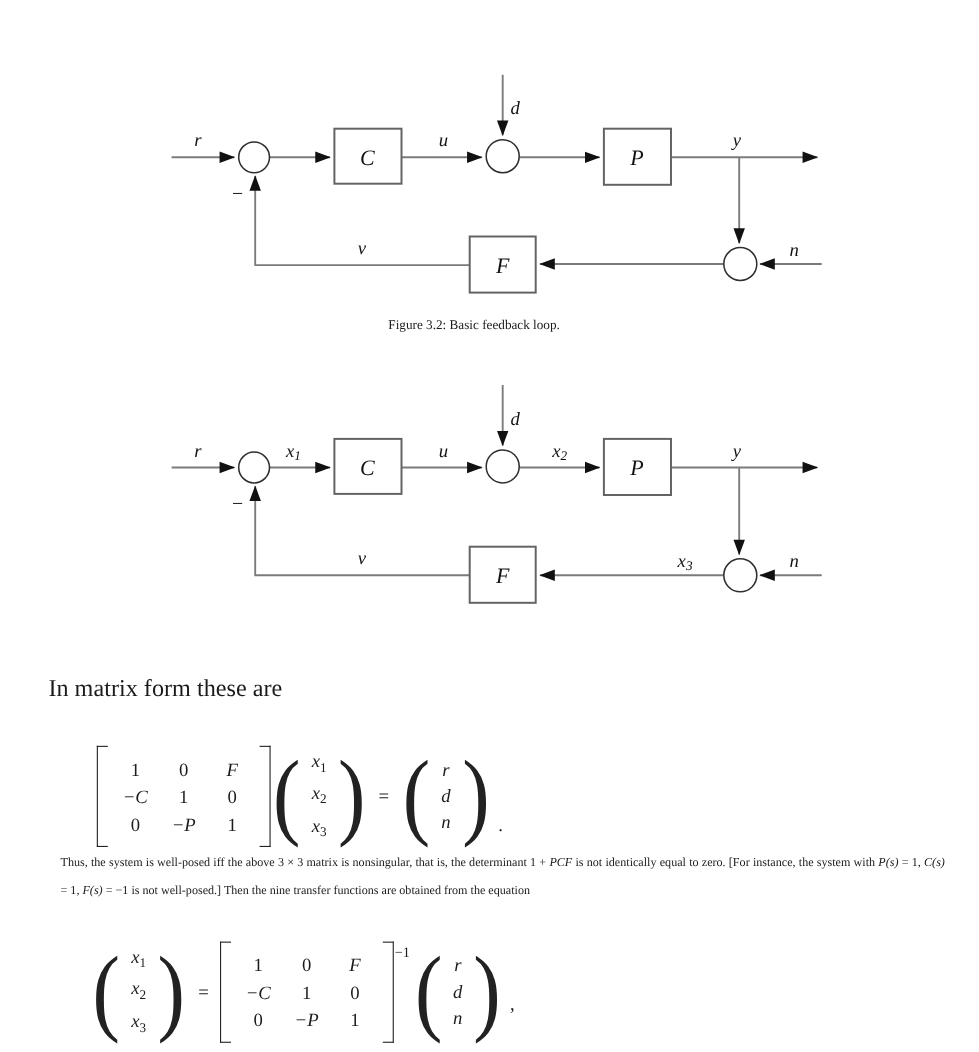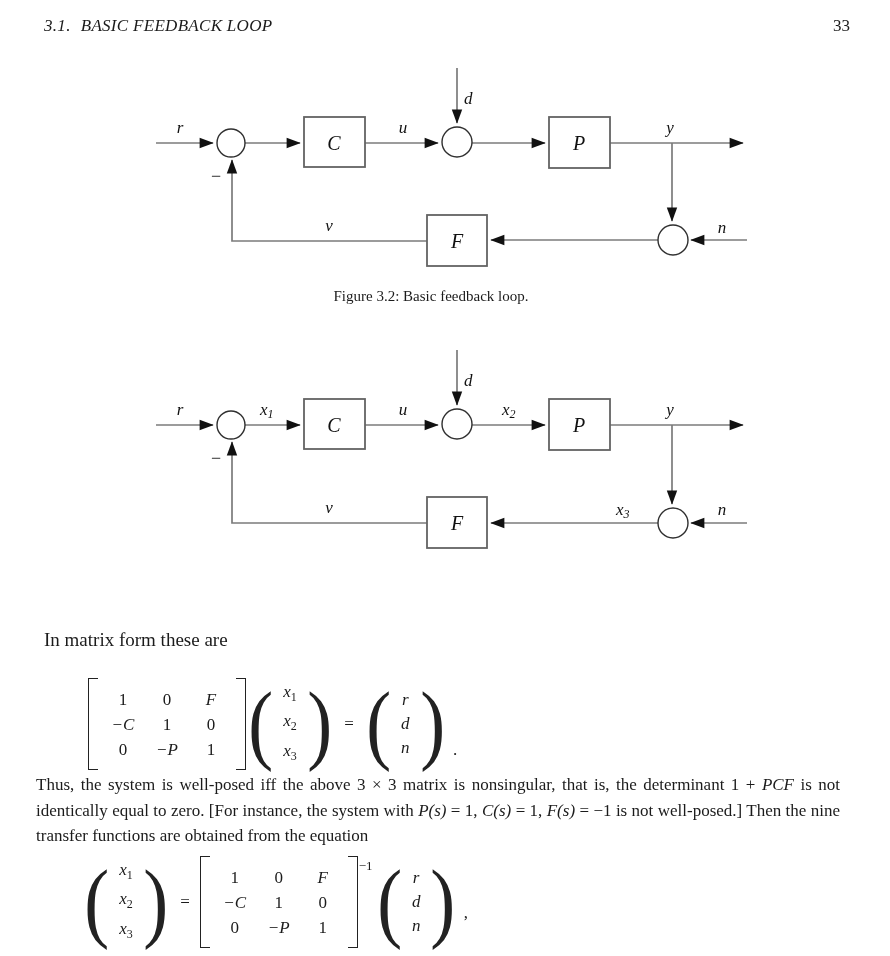--- a/index.html
+++ b/index.html
@@ -35,33 +35,33 @@
   .lab  { font-family: "Liberation Serif", "DejaVu Serif", serif;
           font-style: italic; font-size: 17px; fill: #111111; }
   .blklab { font-family: "Liberation Serif", "DejaVu Serif", serif;
             font-style: italic; font-size: 20px; fill: #111111; }
   .sublab { font-size: 12px; }
   .minuslab { font-style: normal; font-size: 18px; fill: #111111;
               font-family: "Liberation Serif", "DejaVu Serif", serif; }
 
   .caption {
     position: absolute; left: 0; width: 862px;
-    text-align: center; font-size: 15px;
+    text-align: center; font-size: 12px;
   }
   #caption32 { top: 288px; }
   #caption33 { top: 570px; }
 
   
   .intro-line {
-    position: absolute; left: 44px; top: 629px;
-    font-size: 19px;
+    position: absolute; left: 44px; top: 613px;
+    font-size: 22px;
   }
   .para {
-    position: absolute; left: 36px; top: 772px; width: 804px;
-    font-size: 17px; line-height: 25.5px; text-align: justify;
+    position: absolute; left: 55px; top: 772px; width: 804px;
+    font-size: 11px; line-height: 25.5px; text-align: justify;
   }
   .it { font-style: italic; }
   .up { font-style: normal; }
 
   
   .equation {
     position: absolute;
     display: flex; align-items: center;
     font-size: 17px;
   }
@@ -97,26 +97,20 @@
   .eq-sign { margin: 0 10px; }
   .matrix-exp { align-self: flex-start; font-size: 13px; margin: 2px 2px 0 1px; }
   .punct-low { align-self: flex-end; margin: 0 0 10px 6px; }
   .punct-mid { align-self: center; margin: 22px 0 0 6px; }
 </style>
 </head>
 <body>
 
 <div id="page">
 
-  <div class="header-row">
-    <div class="header-left">
-      <span class="sec">3.1.</span><span>BASIC FEEDBACK LOOP</span>
-    </div>
-    <div class="page-num">33</div>
-  </div>
 
   <svg id="fig32-svg" class="fig-svg" viewBox="0 60 890 225">
     <defs>
       <marker id="ar1" viewBox="0 0 10 8" refX="9" refY="4" markerWidth="9" markerHeight="7" orient="auto">
         <path d="M0,0.5 L9.5,4 L0,7.5 z" fill="#111"></path>
       </marker>
     </defs>
 
     <g>
       <line class="wire" x1="156" y1="143" x2="213" y2="143" marker-end="url(#ar1)"></line>

